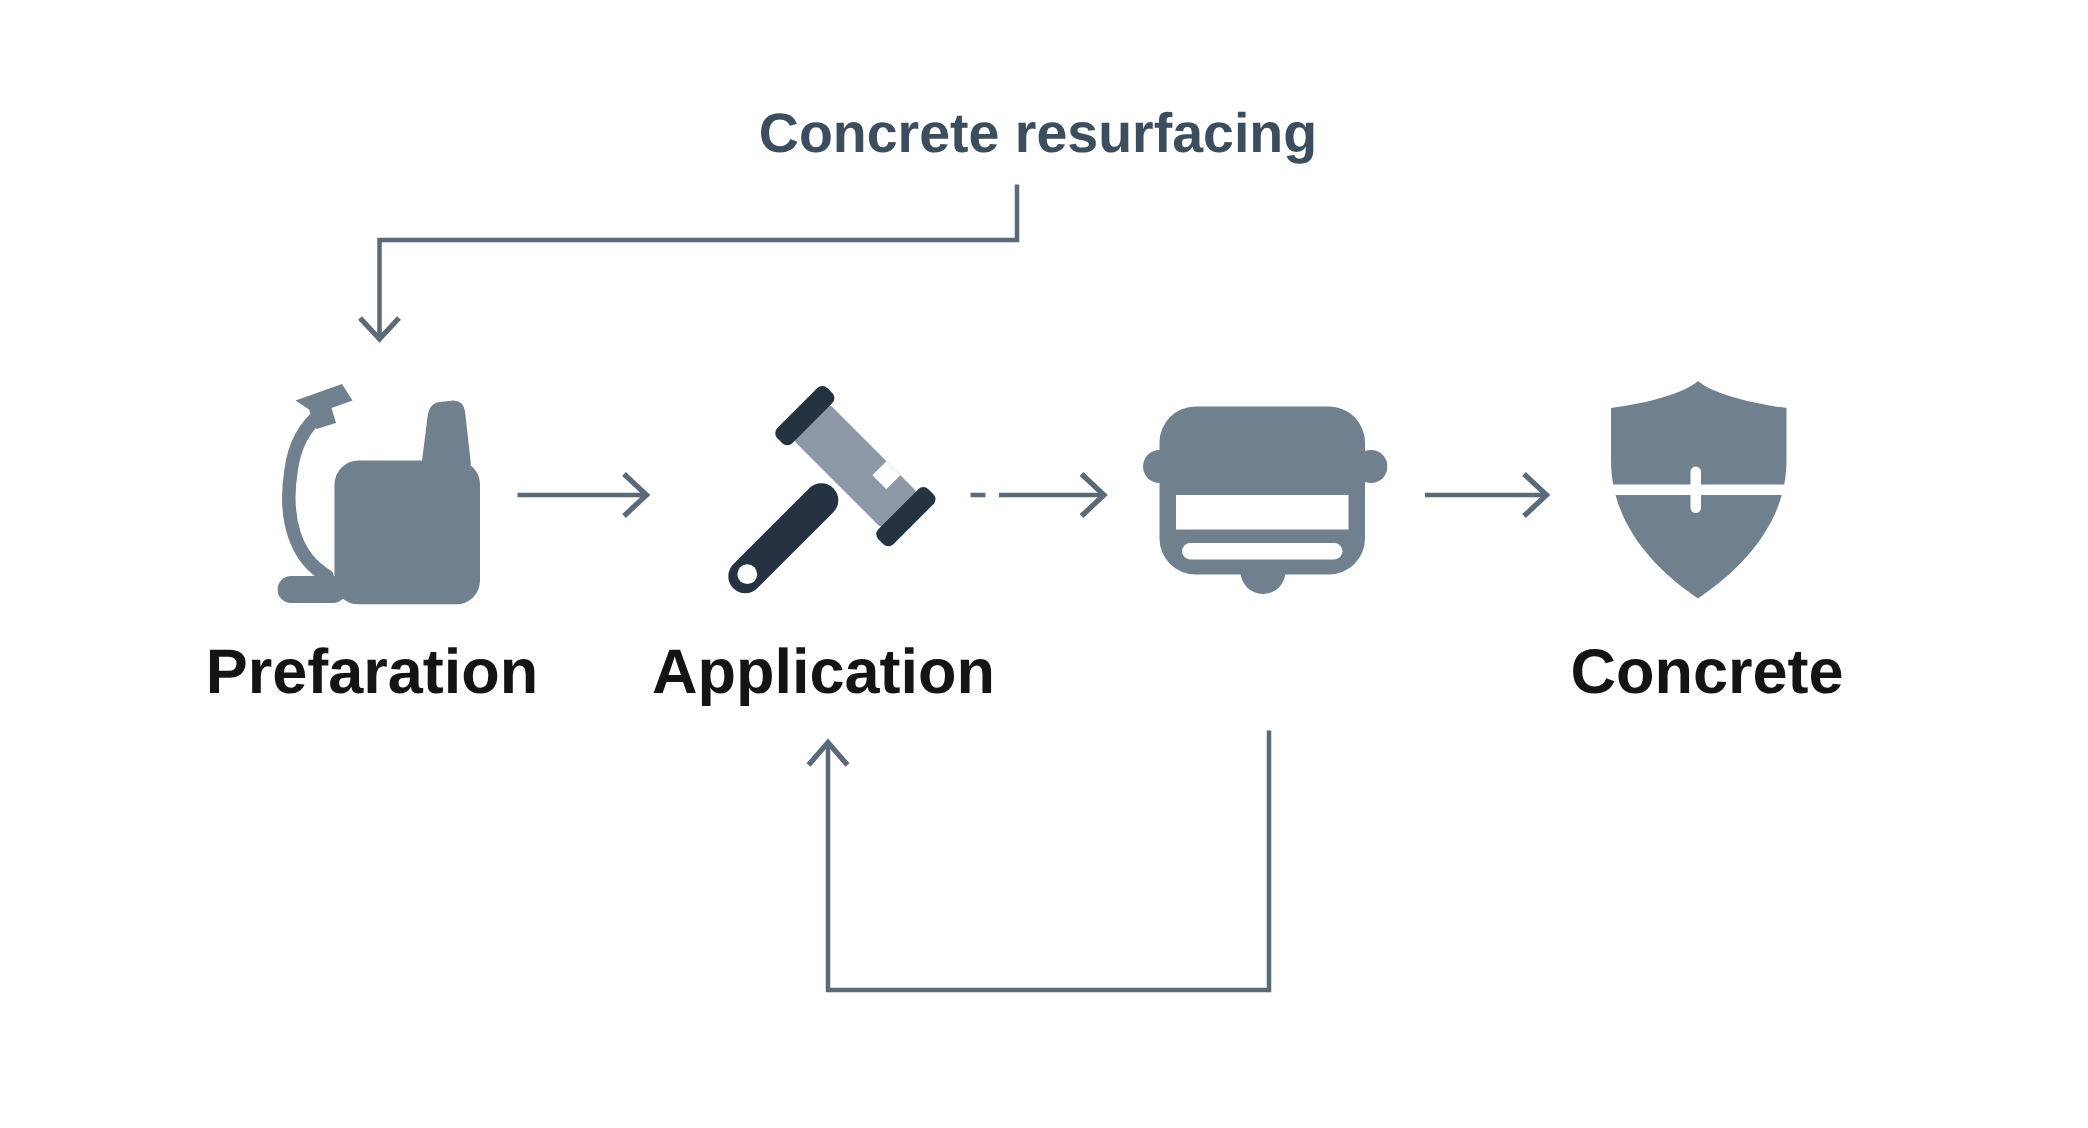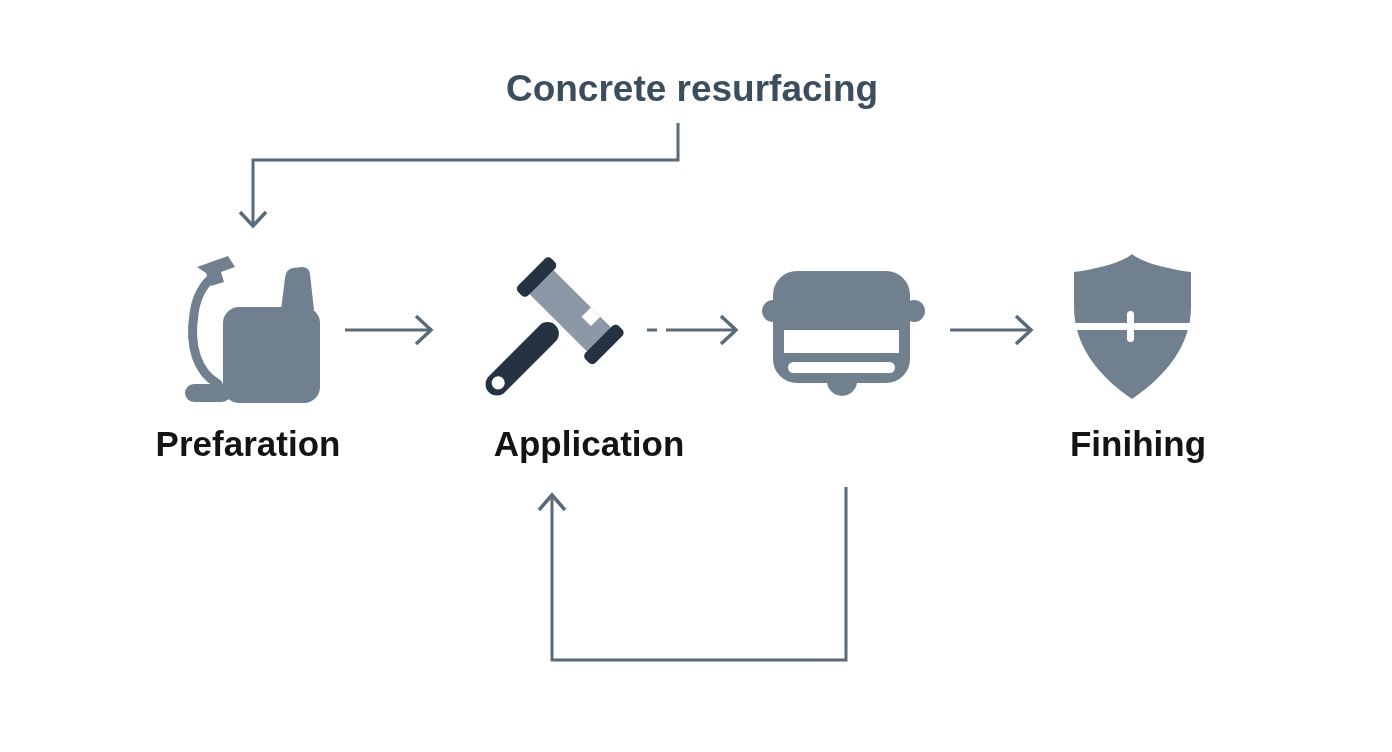--- a/index.html
+++ b/index.html
@@ -22,26 +22,26 @@
   }
   .connectors { position: absolute; top: 0; left: 0; }
   .ln { fill: none; stroke: var(--line, #5b6a79); stroke-width: 3; }
   .ln-head { fill: none; stroke: var(--line, #5b6a79); stroke-width: 3.5; }
   .step-icon { position: absolute; }
   .step-label {
     position: absolute;
     top: 424px;
     transform: translateX(-50%);
     white-space: nowrap;
-    font-size: 35px;
+    font-size: 42px;
     font-weight: bold;
     color: var(--label, #141414);
   }
   .lbl-1 { left: 248px; }
-  .lbl-2 { left: 549px; margin-left: 40px; }
+  .lbl-2 { left: 549px; }
   .lbl-3 { left: 846px; }
   .lbl-4 { left: 1138px; }
   .icon-1 { left: 185px; top: 252px; }
   .icon-2 { left: 478px; top: 252px; }
   .icon-3 { left: 762px; top: 268px; }
   .icon-4 { left: 1070px; top: 252px; }
   .fill-slate { fill: var(--icon-slate, #71808e); }
   .fill-light { fill: var(--icon-light, #8c98a5); }
   .fill-dark  { fill: var(--icon-dark, #243242); }
   .stroke-slate { fill: none; stroke: var(--icon-slate, #71808e); }
@@ -109,15 +109,15 @@
   <div class="step-icon icon-4">
     <svg width="125" height="150" viewBox="0 0 125 150">
       <path class="fill-slate" d="M62,2 C53,10 28,17 4,20 L4,55 C4,93 28,124 62,147 C96,124 121,93 121,55 L121,20 C97,17 71,10 62,2 Z"></path>
       <rect x="0" y="71" width="125" height="7" fill="#ffffff"></rect>
       <rect x="57" y="59" width="7" height="31" rx="3.5" fill="#ffffff"></rect>
     </svg>
   </div>
 
   <div class="step-label lbl-1">Prefaration</div>
   <div class="step-label lbl-2">Application</div>
-  <div class="step-label lbl-4">Finihing</div>
+  <div class="step-label lbl-4">Concrete</div>
 
 </div>
 
 </body></html>

